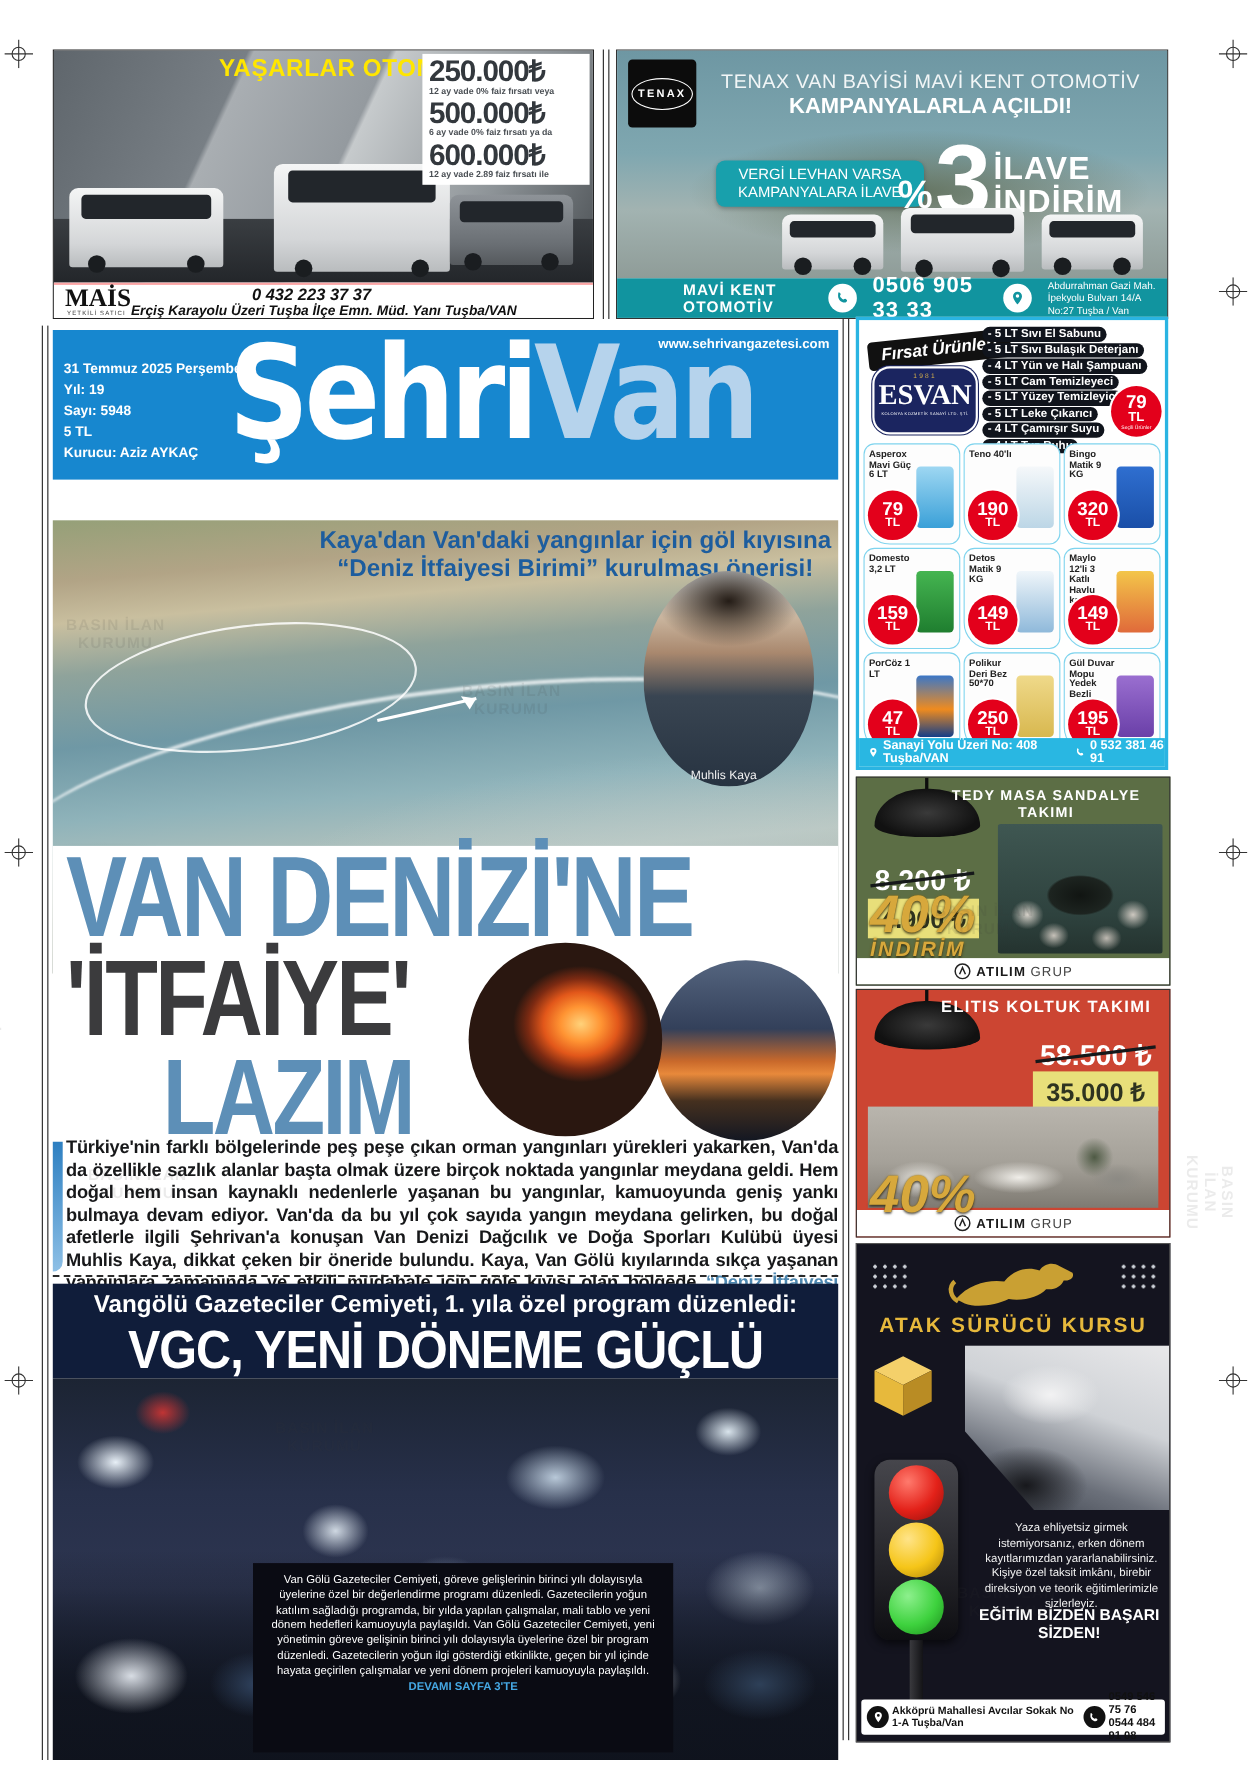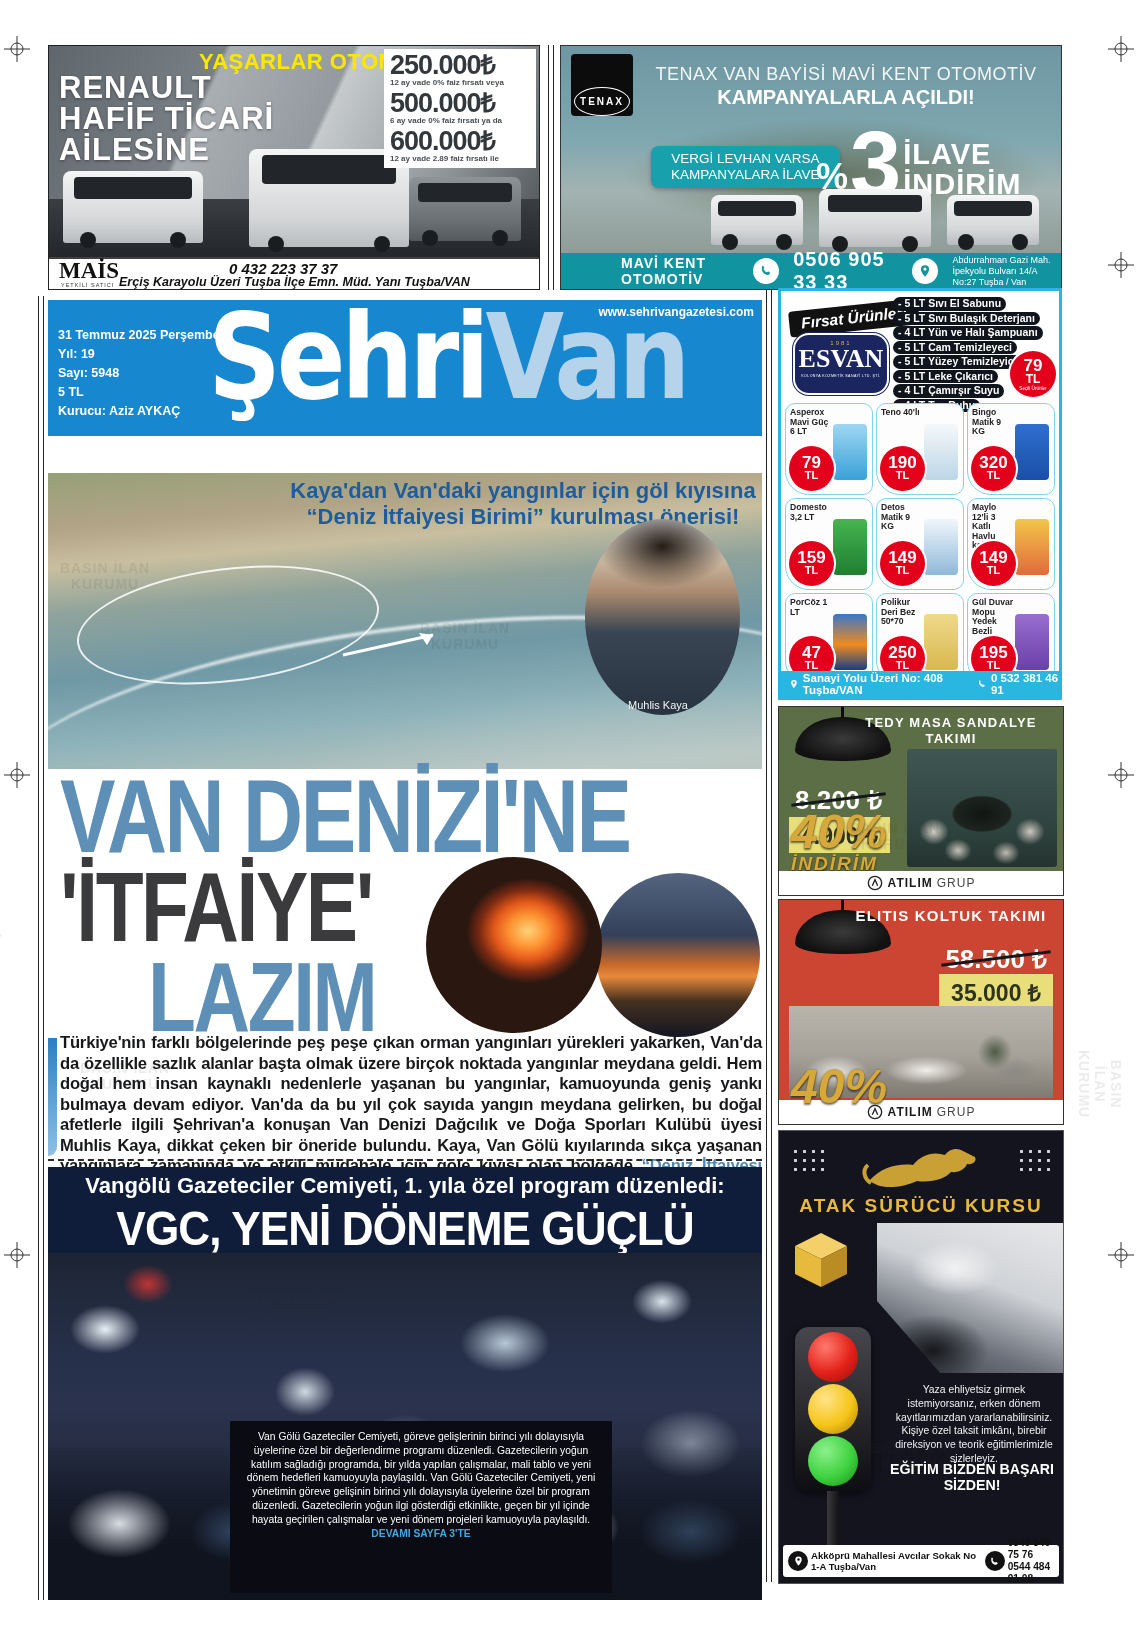--- a/index.html
+++ b/index.html
@@ -20,32 +20,32 @@
   .ren-title{position:absolute;left:10px;top:26px;color:#fff;font-weight:bold;font-size:31px;line-height:31px;letter-spacing:1px;text-shadow:0 1px 3px rgba(0,0,0,.4);}
   .ren-prices{position:absolute;right:3px;top:3px;width:140px;background:#fff;padding:3px 6px 2px;}
   .ren-prices .pr{color:#33383d;font-weight:bold;font-size:27px;line-height:26px;letter-spacing:-1px;}
   .ren-prices .tm{color:#4a4f54;font-size:8px;font-weight:bold;line-height:9px;margin-bottom:3px;}
   .van{position:absolute;border-radius:8px 8px 3px 3px;}
   .van .win{position:absolute;left:8%;right:8%;top:6px;height:30%;background:#22262b;border-radius:4px;}
   .van .wh1,.van .wh2{position:absolute;bottom:-5px;width:16px;height:16px;border-radius:50%;background:#1a1d20;}
   .van .wh1{left:12%;} .van .wh2{right:12%;}
   .v-light{background:linear-gradient(#f4f5f5,#d4d6d8 70%,#b9bcbe);}
   .v-dark{background:linear-gradient(#8e9398,#6a6f74 70%,#55595d);}
-  .ren-footer{position:relative;height:30px;border-top:2px solid #404040;background:#fff;}
+  .ren-footer{position:relative;height:30px;border-top:2px solid #fca5a5;background:#fff;}
   .mais{position:absolute;left:10px;top:1px;font-family:"Liberation Serif",serif;font-weight:bold;font-size:23px;color:#111;line-height:22px;}
   .mais-sub{position:absolute;left:12px;top:23px;font-size:5.5px;color:#333;letter-spacing:1px;}
   .ren-phone{position:absolute;left:180px;top:1px;font-style:italic;font-weight:bold;font-size:15px;color:#111;}
   .ren-addr{position:absolute;left:70px;top:16px;font-style:italic;font-weight:bold;font-size:12.5px;color:#111;}
   .rule-v{position:absolute;width:4px;border-left:1px solid #222;border-right:1px solid #222;}
   .ad-tenax{left:560px;top:45px;width:502px;height:245px;border:1px solid #333;background:#fff;}
   .tx-photo{position:relative;width:100%;height:207px;overflow:hidden;
     background:radial-gradient(70% 45% at 55% 62%,rgba(93,107,85,.85) 0%,rgba(93,107,85,0) 60%),
                linear-gradient(180deg,#6e97a3 0%,#7fa7b0 45%,#a2b3b1 70%,#8f9c98 100%);}
   .tx-logo{position:absolute;left:10px;top:8px;width:62px;height:62px;background:#0c0c0c;border-radius:4px;
-           display:flex;align-items:flex-end;justify-content:center;}
+           display:flex;align-items:center;justify-content:center;}
   .tx-logo span{color:#fff;font-size:10px;font-weight:bold;letter-spacing:2px;border:1.5px solid #fff;
                 border-radius:50%;padding:8px 5px;}
   .tx-l1{position:absolute;left:85px;top:18px;width:400px;text-align:center;color:#f2f6f7;font-size:18px;letter-spacing:.5px;}
   .tx-l2{position:absolute;left:85px;top:40px;width:400px;text-align:center;color:#fff;font-size:20px;font-weight:bold;}
   .tx-badge{position:absolute;left:90px;top:100px;background:#18a0ac;color:#fff;border-radius:8px;
             padding:5px 20px;font-weight:normal;font-size:13.5px;line-height:16px;text-align:right;box-shadow:0 2px 4px rgba(0,0,0,.25);}
   .tx-offer{position:absolute;left:255px;top:78px;display:flex;align-items:center;color:#fff;}
   .tx-pct{font-size:36px;font-weight:bold;margin-top:26px;}
   .tx-three{font-size:92px;font-weight:bold;line-height:80px;margin:0 2px;}
   .tx-words{font-weight:bold;font-size:29px;line-height:30px;letter-spacing:1px;margin-top:10px;}
@@ -292,25 +292,20 @@
           <div class="win"></div>
           <div class="wh1"></div>
           <div class="wh2"></div>
         </div>
       <div class="van v-dark" style="right:18px;bottom:16px;width:112px;height:64px;">
           <div class="win"></div>
           <div class="wh1"></div>
           <div class="wh2"></div>
         </div>
       <div class="ren-brand">YAŞARLAR OTOMOTİV</div>
-      <div class="ren-title">
-        <div>RENAULT</div>
-        <div>HAFİF TİCARİ</div>
-        <div>AİLESİNE</div>
-      </div>
       <div class="ren-prices">
         <div class="pr">250.000₺</div>
         <div class="tm">12 ay vade 0% faiz fırsatı veya</div>
         <div class="pr">500.000₺</div>
         <div class="tm">6 ay vade 0% faiz fırsatı ya da</div>
         <div class="pr">600.000₺</div>
         <div class="tm">12 ay vade 2.89 faiz fırsatı ile</div>
       </div>
     </div>
     <div class="ren-footer">

